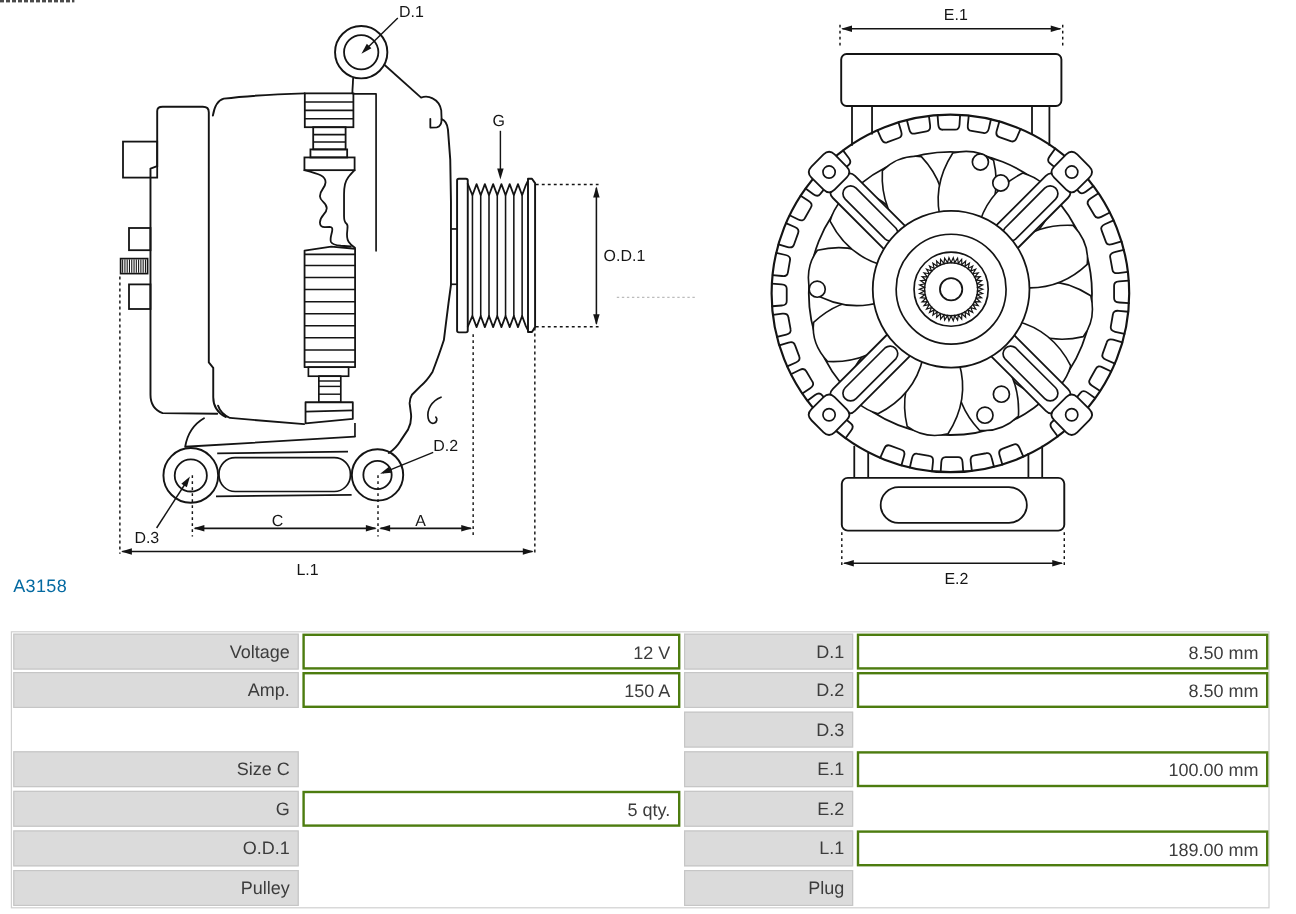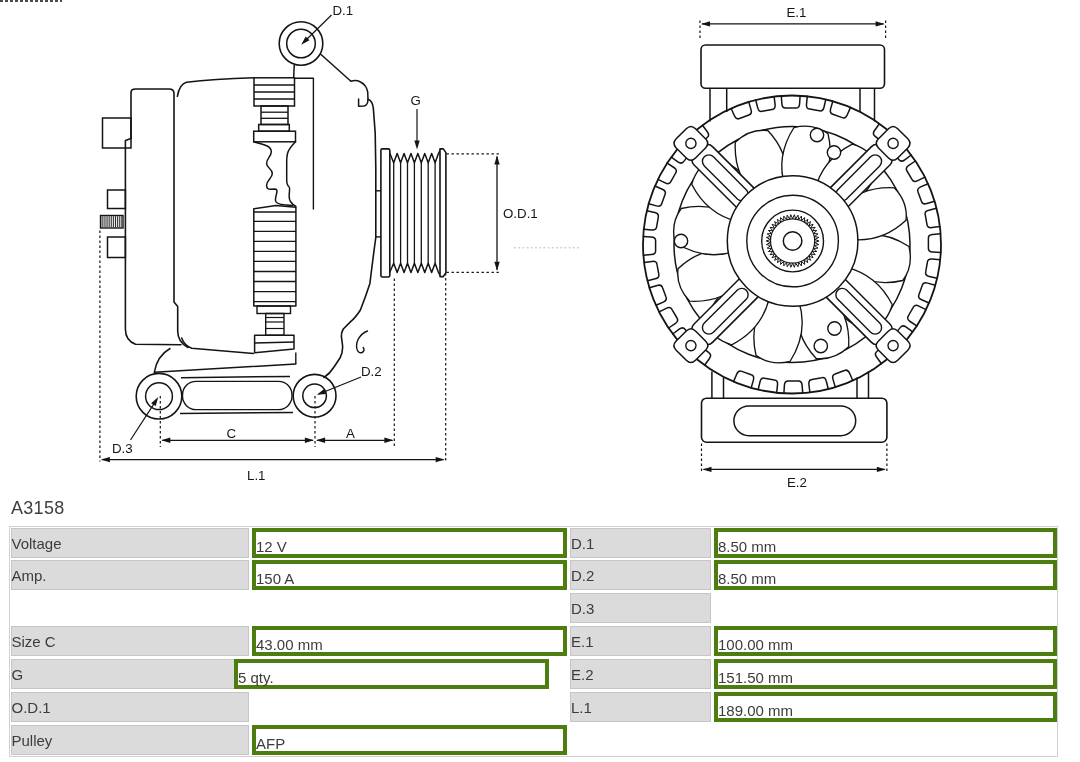--- a/index.html
+++ b/index.html
@@ -1,20 +1,20 @@
 <!DOCTYPE html>
 <html><head><meta charset="utf-8"><style>
 html,body{margin:0;padding:0;background:#fff;width:1080px;height:762px;overflow:hidden}
 body{position:relative;font-family:"Liberation Sans",sans-serif}
 #tl{position:absolute;left:0;top:0;width:62px;height:2px;background:repeating-linear-gradient(90deg,#4a4a4a 0 3px,#fff 3px 5px)}
-#pn{position:absolute;left:11px;top:498px;font-size:18px;color:#404040;letter-spacing:0.3px}
+#pn{position:absolute;left:11px;top:480px;font-size:15px;color:#0369a1;letter-spacing:0.3px}
 #tbl{position:absolute;left:9px;top:526px;width:1049px;height:231px;border:1px solid #d0d0d0;box-sizing:border-box}
-#tbl div{position:absolute;height:30px;line-height:29px;font-size:15px;color:#3c3c3c;box-sizing:border-box}
+#tbl div{position:absolute;height:30px;line-height:29px;font-size:15px;color:#3c3c3c;text-align:right;box-sizing:border-box}
 .lb{background:#dbdbdb;border:1px solid #c6c6c6;padding-right:6px}
-.vl{background:#fff;border:4px solid #4d7c0f;padding-right:6px}
+.vl{background:#fff;border:2px solid #4d7c0f;padding-right:6px}
 </style></head><body>
 <svg width="1080" height="500" viewBox="0 0 1080 500" style="position:absolute;left:0;top:0">
     <rect x="102.5" y="118" width="28.5" height="30" rx="0" fill="none" stroke="#141414" stroke-width="1.5"></rect>
     <rect x="107.5" y="190" width="17.9" height="18.5" rx="0" fill="none" stroke="#141414" stroke-width="1.5"></rect>
     <rect x="100.5" y="215.5" width="22.5" height="12.5" rx="0" fill="none" stroke="#141414" stroke-width="1.4"></rect>
     <line x1="102.2" y1="216.2" x2="102.2" y2="227.3" stroke="#141414" stroke-width="0.9" stroke-linecap="butt"></line>
     <line x1="104.10000000000001" y1="216.2" x2="104.10000000000001" y2="227.3" stroke="#141414" stroke-width="0.9" stroke-linecap="butt"></line>
     <line x1="106.00000000000001" y1="216.2" x2="106.00000000000001" y2="227.3" stroke="#141414" stroke-width="0.9" stroke-linecap="butt"></line>
     <line x1="107.90000000000002" y1="216.2" x2="107.90000000000002" y2="227.3" stroke="#141414" stroke-width="0.9" stroke-linecap="butt"></line>
     <line x1="109.80000000000003" y1="216.2" x2="109.80000000000003" y2="227.3" stroke="#141414" stroke-width="0.9" stroke-linecap="butt"></line>
@@ -227,24 +227,22 @@
     <div class="lb" style="top:0.5px;left:0.5px;width:238px">Voltage</div>
     <div class="vl" style="top:0.5px;left:242px;width:314.5px">12 V</div>
     <div class="lb" style="top:0.5px;left:560px;width:140.5px">D.1</div>
     <div class="vl" style="top:0.5px;left:704px;width:342.8px">8.50 mm</div>
     <div class="lb" style="top:33.4px;left:0.5px;width:238px">Amp.</div>
     <div class="vl" style="top:33.4px;left:242px;width:314.5px">150 A</div>
     <div class="lb" style="top:33.4px;left:560px;width:140.5px">D.2</div>
     <div class="vl" style="top:33.4px;left:704px;width:342.8px">8.50 mm</div>
     <div class="lb" style="top:66.3px;left:560px;width:140.5px">D.3</div>
     <div class="lb" style="top:99.19999999999999px;left:0.5px;width:238px">Size C</div>
-    <div class="vl" style="top:99.19999999999999px;left:242px;width:314.5px">43.00 mm</div>
     <div class="lb" style="top:99.19999999999999px;left:560px;width:140.5px">E.1</div>
     <div class="vl" style="top:99.19999999999999px;left:704px;width:342.8px">100.00 mm</div>
     <div class="lb" style="top:132.1px;left:0.5px;width:238px">G</div>
-    <div class="vl" style="top:132.1px;left:224px;width:314.5px">5 qty.</div>
+    <div class="vl" style="top:132.1px;left:242px;width:314.5px">5 qty.</div>
     <div class="lb" style="top:132.1px;left:560px;width:140.5px">E.2</div>
-    <div class="vl" style="top:132.1px;left:704px;width:342.8px">151.50 mm</div>
     <div class="lb" style="top:165.0px;left:0.5px;width:238px">O.D.1</div>
     <div class="lb" style="top:165.0px;left:560px;width:140.5px">L.1</div>
     <div class="vl" style="top:165.0px;left:704px;width:342.8px">189.00 mm</div>
     <div class="lb" style="top:197.89999999999998px;left:0.5px;width:238px">Pulley</div>
-    <div class="vl" style="top:197.89999999999998px;left:242px;width:314.5px">AFP</div>
+    <div class="lb" style="top:197.89999999999998px;left:560px;width:140.5px">Plug</div>
   </div>
 </body></html>

